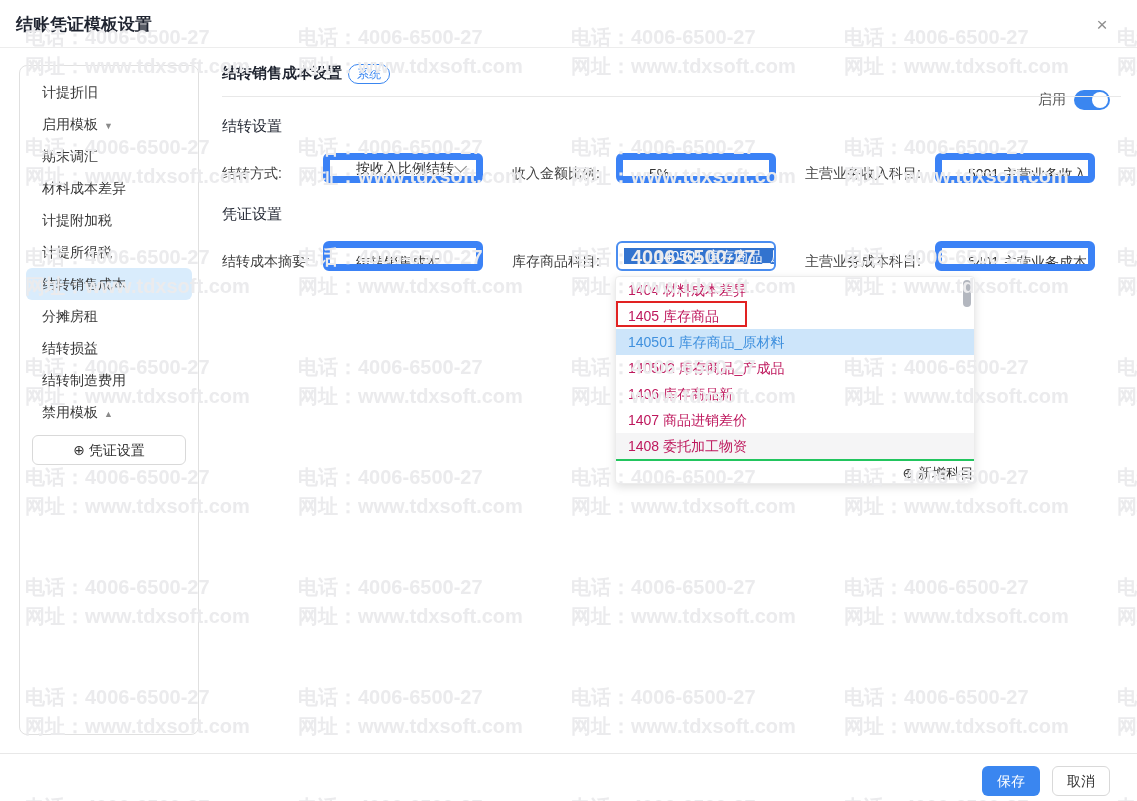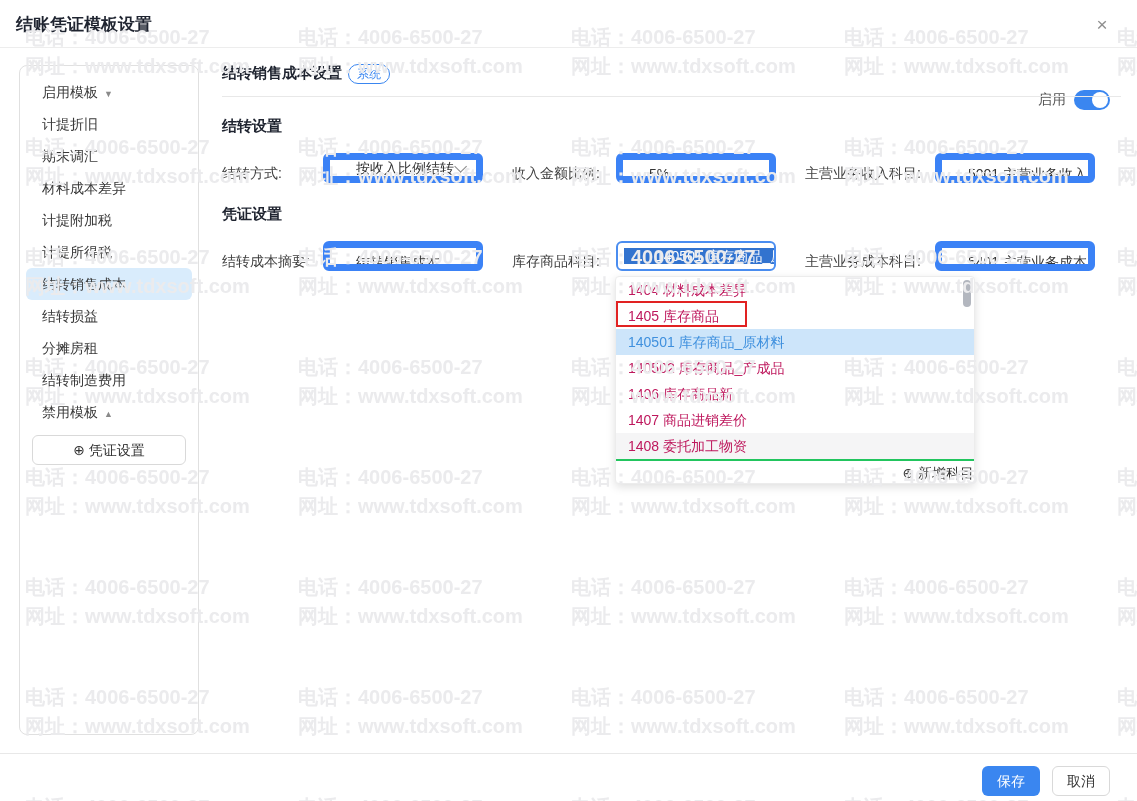--- a/index.html
+++ b/index.html
@@ -30,21 +30,21 @@
 
   
   .main-heading { position:absolute; left:222px; top:64px; font-size:15px; font-weight:bold; color:#1f2430; }
   .badge { position:absolute; left:348px; top:64px; font-size:12px; font-weight:normal; color:#3a86f0;
     border:1px solid #3a86f0; border-radius:10px; padding:1px 8px; line-height:16px; }
   .enable-wrap { position:absolute; right:27px; top:62px; display:flex; align-items:center; gap:8px;margin-top:28px; }
   .enable-label { color:#555; }
   .toggle { width:36px; height:20px; border-radius:10px; background:#3a86f0; position:relative; cursor:pointer; }
   .toggle .knob { position:absolute; right:2px; top:2px; width:16px; height:16px; border-radius:50%; background:#fff; }
   .main-divider { position:absolute; left:222px; top:96px; width:899px; height:1px; background:#e8e8e8; }
-  .section-title { position:absolute; left:222px; font-size:15px; font-weight:bold; color:#1f2430; }
+  .section-title { position:absolute; left:222px; font-size:15px; font-weight:normal; color:#1f2430; }
   .st-0 { top:117px; } .st-1 { top:205px; }
 
   
   .fgroup { position:absolute; display:flex; align-items:flex-end; }
   .fgroup .flabel { color:#404040; white-space:nowrap; }
   .lb1 { width:101px; } .lb2 { width:104px; } .lb3 { width:130px; }
   .fbox { height:30px; border:7px solid #3b82f6; border-radius:6px; background:#fff0;
     padding:0 26px; line-height:28px; width:160px; color:#333; white-space:nowrap; overflow:hidden; cursor:text; }
   .fbox.select { display:flex; justify-content:space-between; align-items:center; cursor:pointer; }
   .chev { width:9px; height:9px; border-right:1.5px solid #8a8a8a; border-bottom:1.5px solid #8a8a8a;
@@ -81,29 +81,29 @@
 </style>
 </head>
 <body>
 
 <div class="dlg-header"></div>
 <div class="dlg-title">结账凭证模板设置</div>
 <div class="dlg-close">×</div>
 
 <div class="sidebar">
   <div class="side-list">
+    <div class="side-item"><span>计提折旧</span></div>
     <div class="side-item"><span>启用模板</span><span class="tri">▼</span></div>
-    <div class="side-item"><span>计提折旧</span></div>
     <div class="side-item"><span>期末调汇</span></div>
     <div class="side-item"><span>材料成本差异</span></div>
     <div class="side-item"><span>计提附加税</span></div>
     <div class="side-item"><span>计提所得税</span></div>
     <div class="side-item selected"><span>结转销售成本</span></div>
+    <div class="side-item"><span>分摊房租</span></div>
     <div class="side-item"><span>结转损益</span></div>
-    <div class="side-item"><span>分摊房租</span></div>
     <div class="side-item"><span>结转制造费用</span></div>
     <div class="side-item"><span>禁用模板</span><span class="tri">▲</span></div>
   </div>
   <div class="new-tpl-btn"><span>⊕</span> <span>凭证设置</span></div>
 </div>
 
 <div class="main-heading">结转销售成本设置</div>
 <div class="badge">系统</div>
 <div class="enable-wrap">
   <span class="enable-label">启用</span>

